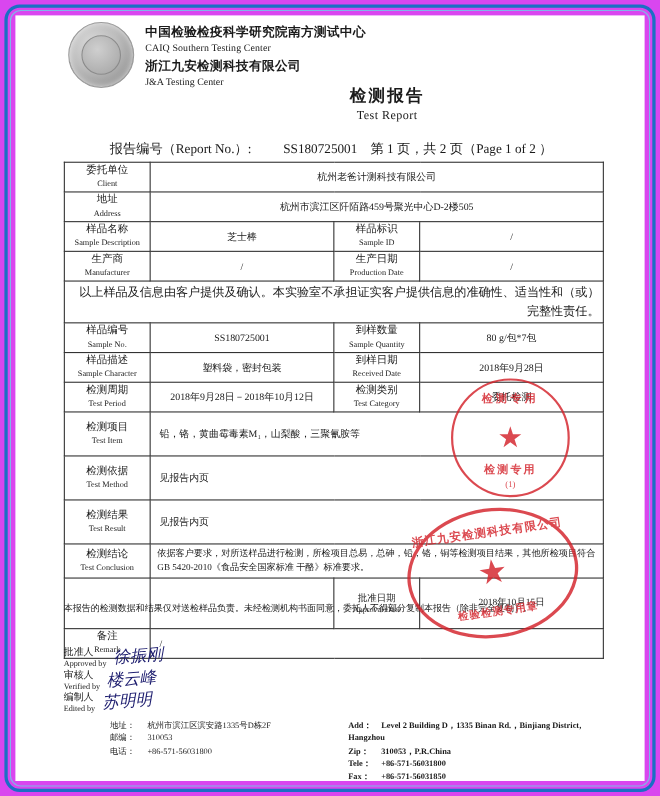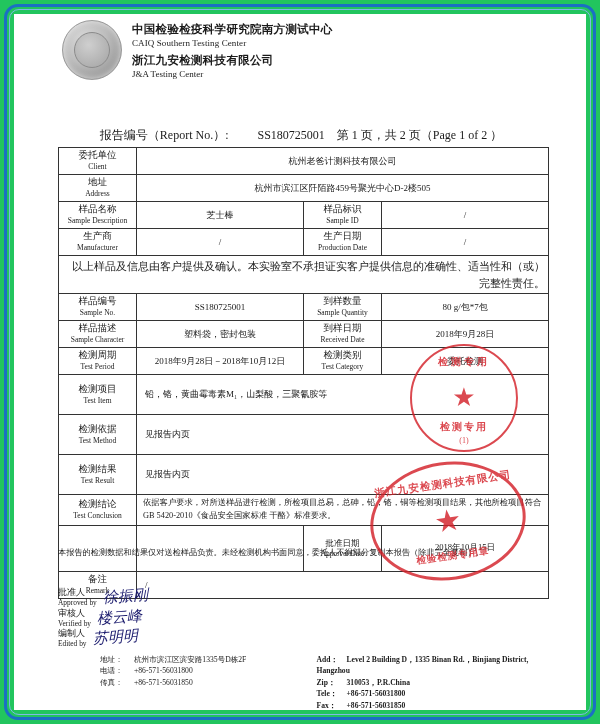--- a/index.html
+++ b/index.html
@@ -12,21 +12,21 @@
     height: 724px;
     font-family: "Liberation Serif", serif;
     color: #1a1a1a;
     position: relative;
     overflow: hidden;
   }
   .page {
     position: absolute;
     left: 0; top: 0;
     width: 600px; height: 724px;
-    background: #22c55e;
+    background: #d946ef;
   }
   
   .frame-outer {
     position: absolute;
     left: 4px; top: 4px;
     width: 592px; height: 716px;
     border: 3px solid #1b6fc4;
     border-radius: 14px;
     box-sizing: border-box;
   }
@@ -291,20 +291,24 @@
         <span class="mark">检</span>
       </div>
       <div class="org">
         <div class="cn1">中国检验检疫科学研究院南方测试中心</div>
         <div class="en1">CAIQ Southern Testing Center</div>
         <div class="cn2">浙江九安检测科技有限公司</div>
         <div class="en2">J&amp;A Testing Center</div>
       </div>
     </div>
 
+    <div class="title-block">
+      <div class="title-cn">检测报告</div>
+      <div class="title-en">Test Report</div>
+    </div>
 
     <div class="meta-row">
       <div class="meta-left">
         <span>报告编号（Report No.）:</span>
         <span class="no">SS180725001</span>
       </div>
       <div class="meta-right">第 1 页，共 2 页（Page 1 of 2 ）</div>
     </div>
 
     <table class="rep">
@@ -473,22 +477,22 @@
     </div>
     <div class="stamp stamp-oval">
       <div class="top-txt">浙江九安检测科技有限公司</div>
       <div class="star">★</div>
       <div class="bot-txt">检验检测专用章</div>
     </div>
 
     <div class="addr">
       <div class="col-l">
         <div><span class="k">地址：</span><span>杭州市滨江区滨安路1335号D栋2F</span></div>
+        <div><span class="k">邮编：</span><span>310053</span></div>
         <div><span class="k">电话：</span><span>+86-571-56031800</span></div>
-        <div><span class="k">传真：</span><span>+86-571-56031850</span></div>
       </div>
       <div class="col-r">
         <div><span class="ken">Add：</span><span>Level 2 Building D，1335 Binan Rd.，Binjiang District, Hangzhou</span></div>
         <div><span class="ken">Zip：</span><span>310053，P.R.China</span></div>
         <div><span class="ken">Tele：</span><span>+86-571-56031800</span></div>
         <div><span class="ken">Fax：</span><span>+86-571-56031850</span></div>
       </div>
     </div>
 
   </div>

